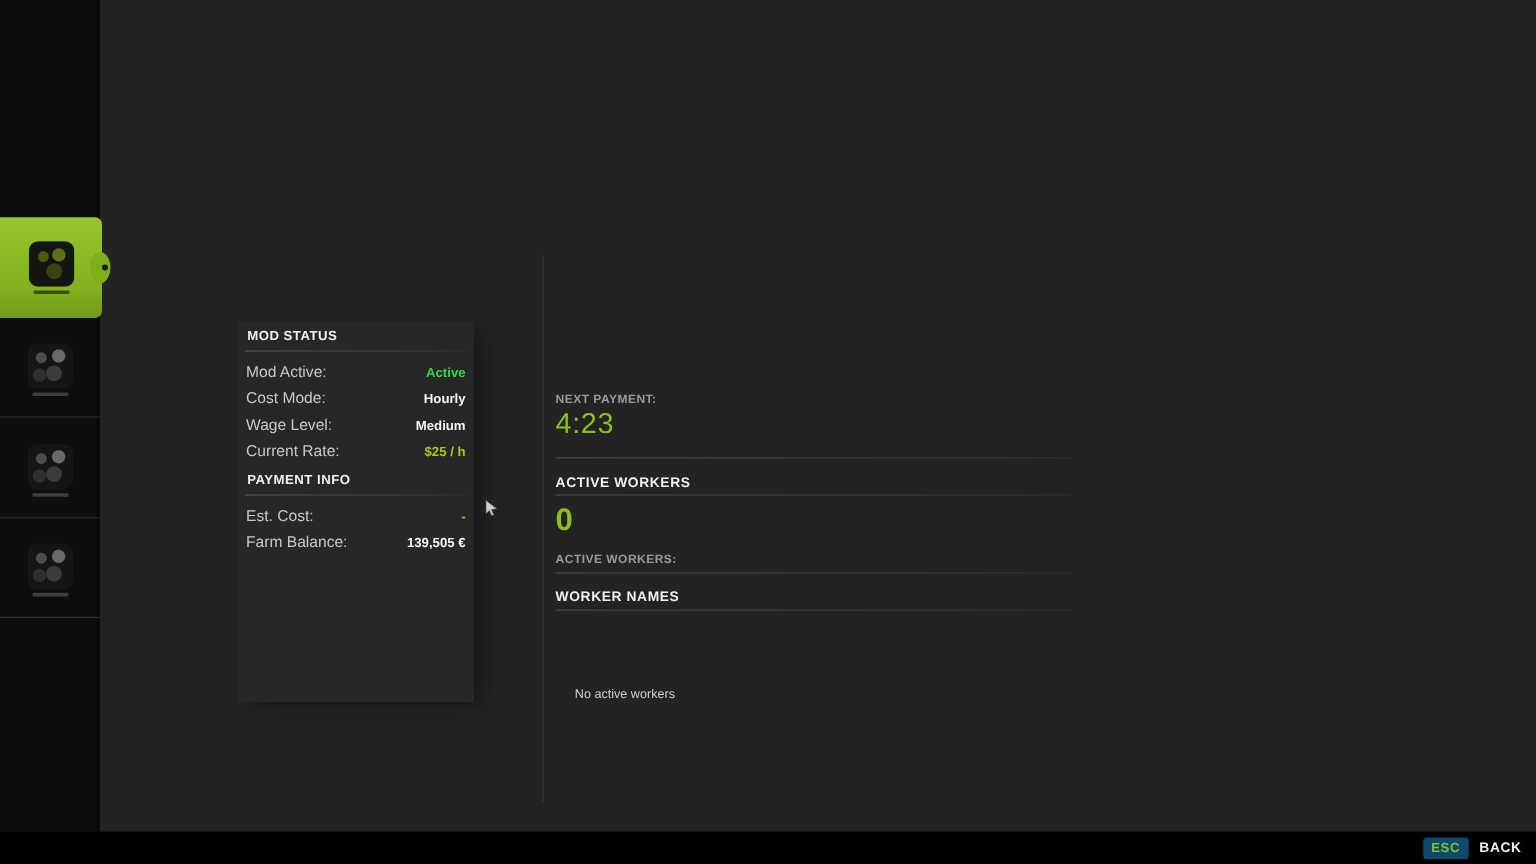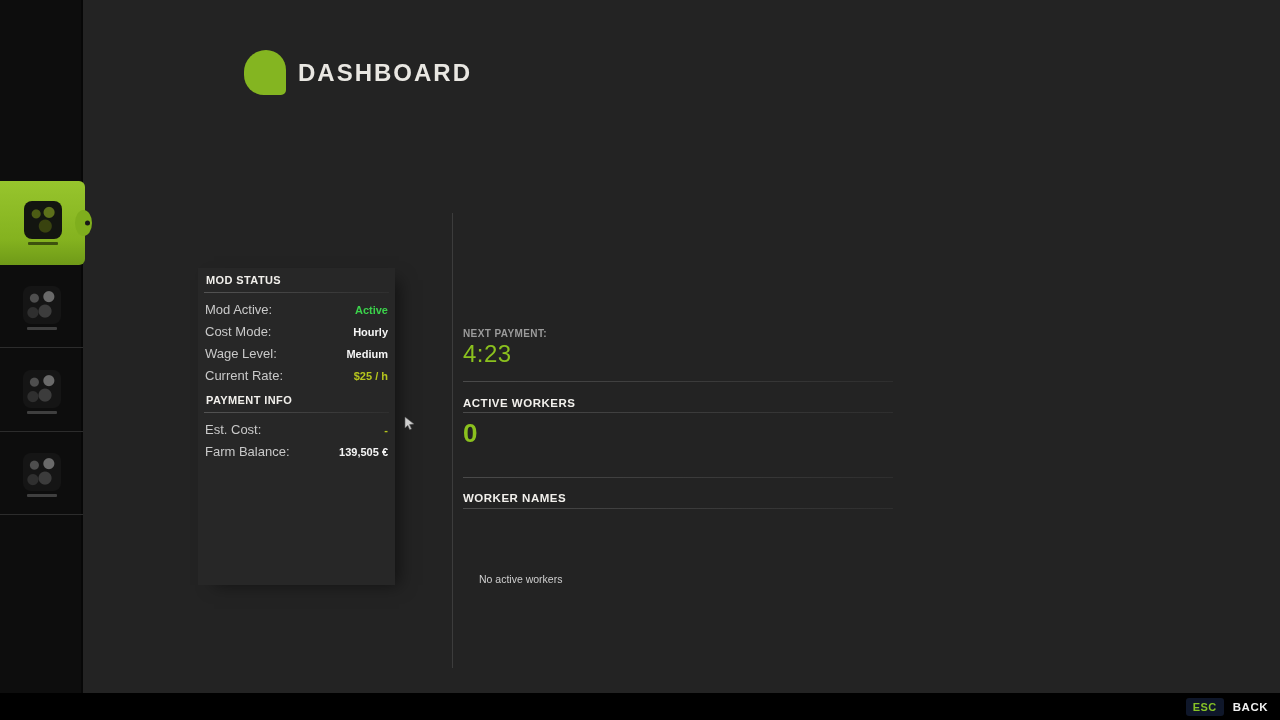--- a/index.html
+++ b/index.html
@@ -84,21 +84,21 @@
   .count-lime{color:#8bc11e;font-weight:bold;font-size:26px;}
   .empty-msg{color:#cfcfcf;font-size:10.5px;margin-left:16px;}
   
   .cursor{position:absolute;left:403px;top:416px;width:14px;height:14px;}
   
   .bottombar{
     position:absolute;left:0;top:693px;width:1280px;height:27px;background:#000;
     display:flex;align-items:center;justify-content:flex-end;
   }
   .esc-badge{
-    background:#0f172a;color:#86c226;font-size:11px;font-weight:bold;
+    background:#0c4a6e;color:#86c226;font-size:11px;font-weight:bold;
     padding:3px 7px;border-radius:3px;margin-right:9px;letter-spacing:.5px;
   }
   .back-label{color:#f0f0f0;font-size:11.5px;font-weight:bold;margin-right:12px;letter-spacing:.5px;}
 </style>
 </head>
 <body>
 
 <div class="stage">
 
   <div class="sidebar">
@@ -117,24 +117,20 @@
       <div class="icon-caption"></div>
       <div class="sep"></div>
     </div>
     <div class="side-item" style="top:435px;height:80px;">
       <div class="mod-icon"></div>
       <div class="icon-caption"></div>
       <div class="sep"></div>
     </div>
   </div>
 
-  <div class="brand">
-    <div class="logo"></div>
-    <div class="brand-title">DASHBOARD</div>
-  </div>
 
   <div class="panel">
     <div class="panel-h">MOD STATUS</div>
     <div class="panel-underline"></div>
 
     <div class="kv">
       <span class="k">Mod Active:</span>
       <span class="v v-green">Active</span>
     </div>
     <div class="kv">
@@ -166,20 +162,21 @@
   <div class="vdivider"></div>
 
   <div class="r-abs small-caps" style="top:328px;">NEXT PAYMENT:</div>
   <div class="r-abs big-lime" style="top:340px;">4:23</div>
   <div class="hline" style="top:381px;"></div>
 
   <div class="r-abs sec-h" style="top:397px;">ACTIVE WORKERS</div>
   <div class="hline" style="top:412px;"></div>
   <div class="r-abs count-lime" style="top:418px;">0</div>
 
+  <div class="r-abs small-caps" style="top:461px;">ACTIVE WORKERS:</div>
   <div class="hline" style="top:477px;"></div>
 
   <div class="r-abs sec-h" style="top:492px;">WORKER NAMES</div>
   <div class="hline" style="top:508px;"></div>
 
   <div class="r-abs empty-msg" style="top:573px;">No active workers</div>
 
   <div class="cursor">
     <svg width="14" height="14" viewBox="0 0 14 14">
       <path d="M2 1 L11 8 L6.5 8.6 L8.5 13 L6.6 13.6 L4.8 9.4 L2 12 Z" fill="#cfcfcf" stroke="#5a5a5a" stroke-width="0.6"></path>

